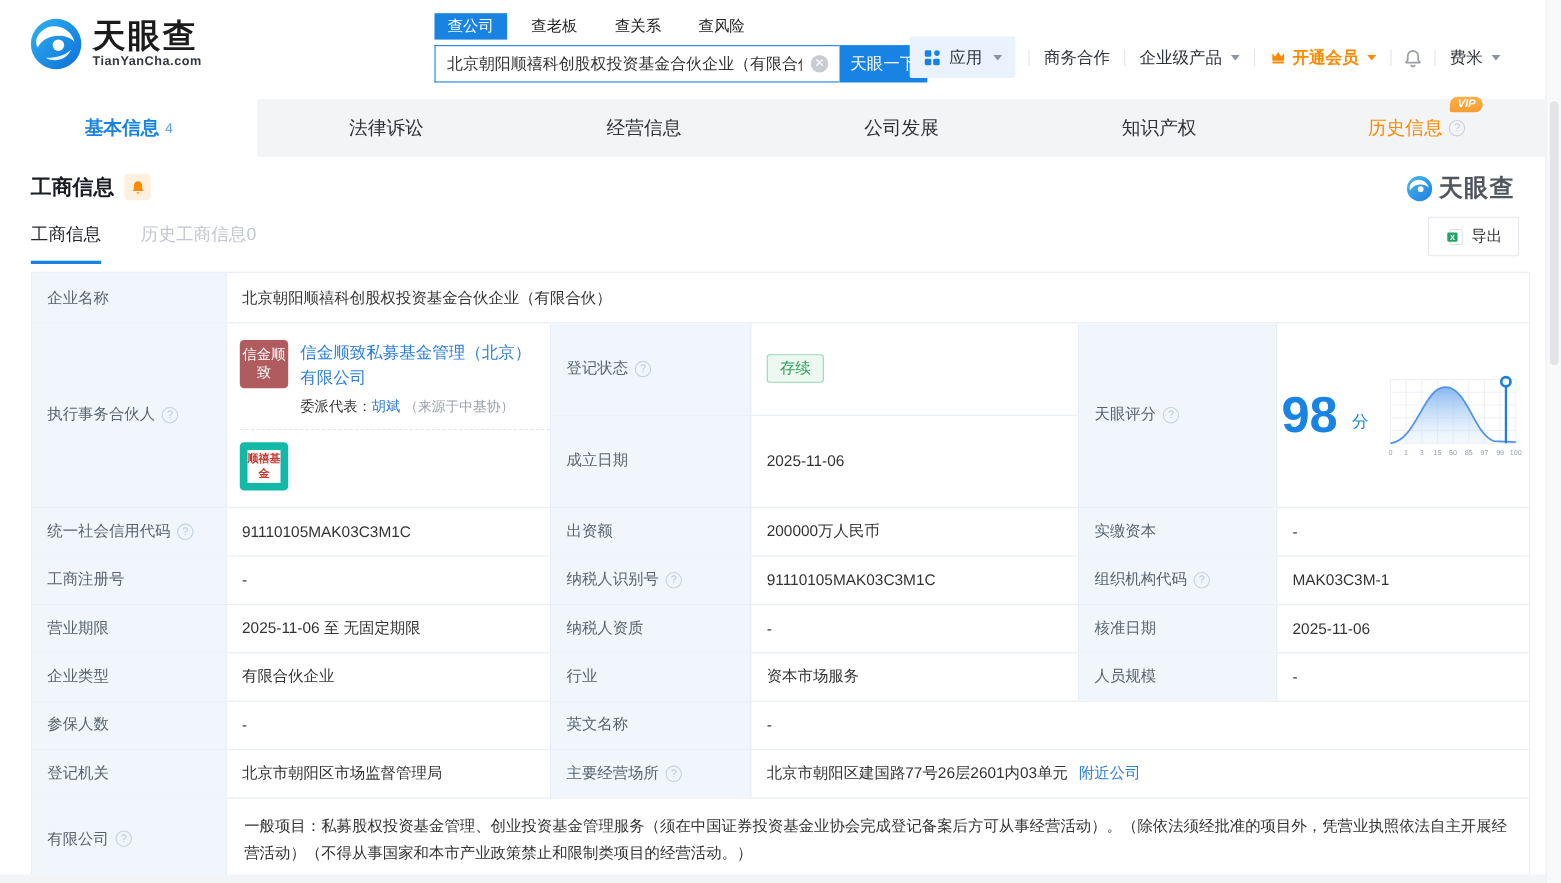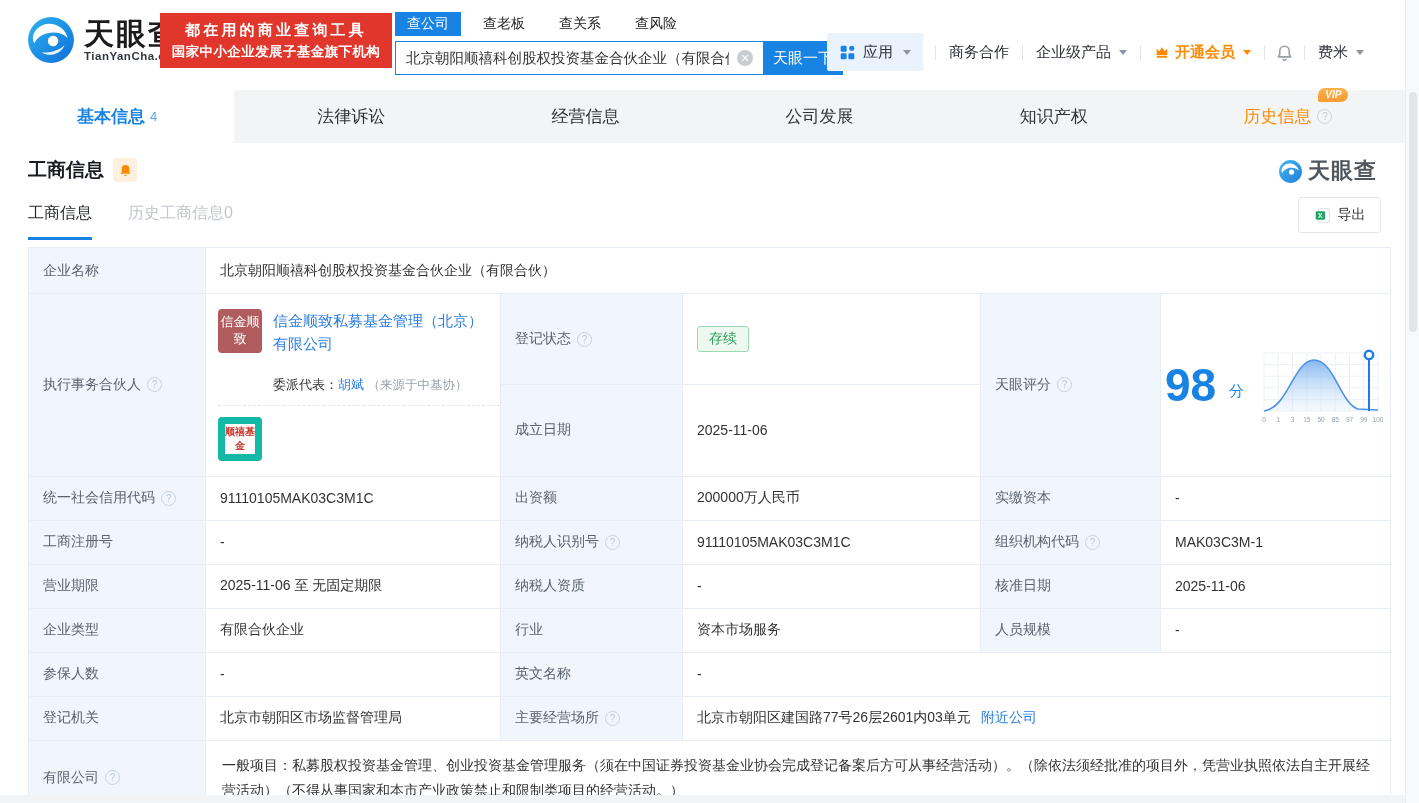--- a/index.html
+++ b/index.html
@@ -92,21 +92,21 @@
   .mid-sub { display:flex; flex:1; border-bottom:1px solid #e7edf4; }
   .mid-sub:last-child { border-bottom:none; }
   .partners-cell { width:295px; flex:none; border-right:1px solid #e7edf4; padding:4px 0 4px 12px; display:block; }
   .partner { display:flex; gap:11px; padding:11px 8px 11px 0; }
   .partner + .partner { border-top:1px dashed #dfe6ee; }
   .avatar { width:44px; height:44px; border-radius:4px; flex:none; display:flex; align-items:center;
     justify-content:center; text-align:center; }
   .avatar.a1 { background:#b05c5e; color:#fff; font-size:13px; line-height:1.3; padding:2px; }
   .avatar.a2 { background:#fffdfb; border:7px solid #14b8a6; color:#c7372f; font-size:10px; font-weight:bold; }
   .p-name { color:#2a7de1; font-size:15px; line-height:1.55; cursor:pointer; }
-  .p-rep { font-size:13px; color:#333; margin-top:20px; }
+  .p-rep { font-size:13px; color:#333; margin-top:5px; }
   .p-rep .rep-name { color:#2a7de1; cursor:pointer; }
   .p-rep .rep-src { color:#9aa1ab; font-size:12.5px; }
   .score-cell { flex:1; display:flex; align-items:center; justify-content:center; gap:12px; }
   .score-num { font-size:46px; font-weight:bold; color:#1883e3; line-height:1; }
   .score-unit { font-size:15px; color:#1883e3; margin-top:20px; }
   .scope-val { display:block; line-height:1.8; padding:12px 16px; }
   .row-scope { min-height:70px; }
 
   .bottom-strip { position:absolute; left:0; top:795px; width:1405px; height:8px; background:#f3f4f6; }
   .scrollbar { position:absolute; left:1405px; top:0; width:14px; height:803px; background:#f8f9fa; border-left:1px solid #ededee; }
@@ -130,24 +130,20 @@
         <path d="M8 27c5-11 23-14 32-5-3-13-20-18-29-9-4 4-6 9-3 14z" fill="#fff"></path>
         <path d="M15 36c8 5 19 1 22-7-8 7-17 7-22 7z" fill="#fff" opacity="0.9"></path>
         <circle cx="26" cy="25" r="5" fill="#fff"></circle>
       </svg>
       <div class="logo-txt">
         <div class="logo-name">天眼查</div>
         <div class="logo-domain">TianYanCha.com</div>
       </div>
     </div>
 
-    <div class="banner">
-      <div class="banner-l1">都在用的商业查询工具</div>
-      <div class="banner-l2">国家中小企业发展子基金旗下机构</div>
-    </div>
 
     <div class="search">
       <div class="search-tabs" id="search-tabs">
           <span class="search-tab active">查公司</span>
           <span class="search-tab">查老板</span>
           <span class="search-tab">查关系</span>
           <span class="search-tab">查风险</span>
         </div>
       <div class="search-row">
         <div class="search-input-wrap">

